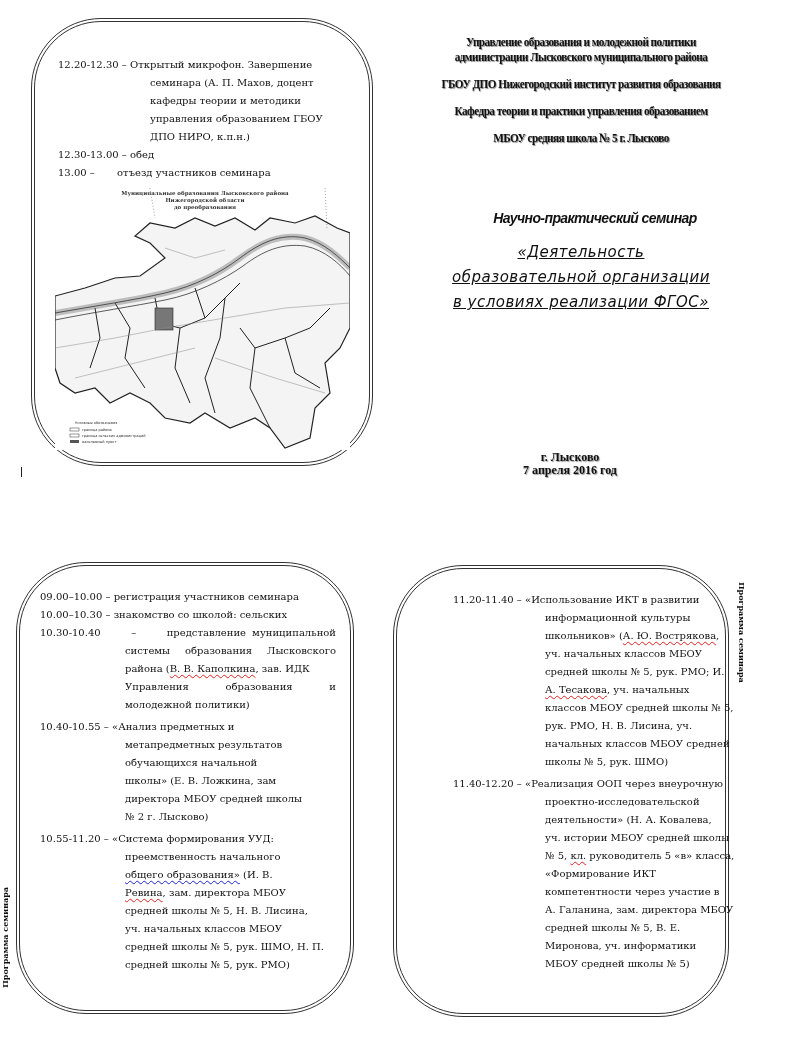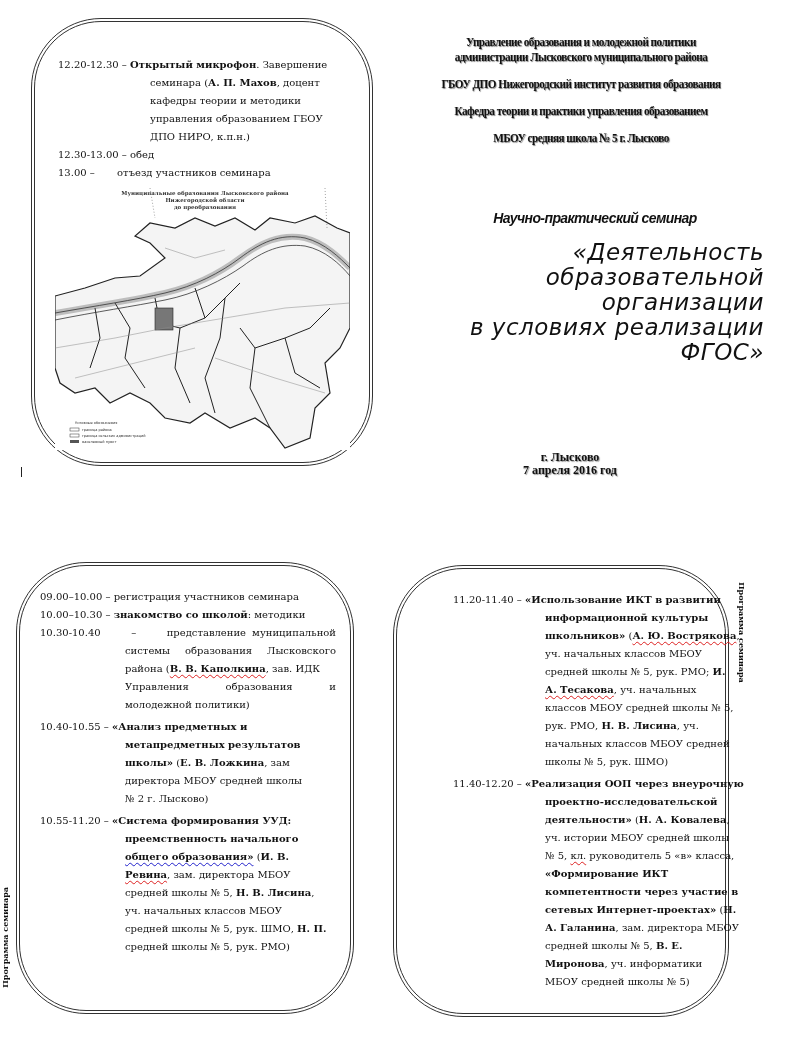--- a/index.html
+++ b/index.html
@@ -5,41 +5,41 @@
   html, body { margin: 0; padding: 0; background: #ffffff; }
   body { width: 786px; height: 1044px; position: relative; overflow: hidden;
          font-family: "DejaVu Serif", "Liberation Serif", serif; color: #111; }
   .frame { position: absolute; border: 4px double #333; background: #fff; box-sizing: border-box; }
   #frame-tl { left: 31px; top: 18px; width: 342px; height: 448px; border-radius: 70px; }
   #frame-bl { left: 16px; top: 562px; width: 338px; height: 452px; border-radius: 70px; }
   #frame-br { left: 393px; top: 565px; width: 336px; height: 452px; border-radius: 70px; }
 
   .sched { position: absolute; font-size: 10px; line-height: 18px; }
   .sched .row { position: relative; }
-  .sched b { font-weight: bold; }
+  .sched b { font-weight: normal; }
   .sq { text-decoration: underline wavy #d22; text-underline-offset: 2px; }
   .bq { text-decoration: underline wavy #22c; text-underline-offset: 2px; }
 
   #tl-sched { left: 58px; top: 56px; width: 300px; }
   #tl-sched .cont { padding-left: 92px; display: block; }
 
   #map { position: absolute; left: 55px; top: 188px; width: 295px; height: 262px; }
 
   #right-header { position: absolute; left: 398px; top: 34px; width: 366px; text-align: center;
                   font-family: "Liberation Serif", serif; font-weight: bold; letter-spacing: -0.6px;
                   text-shadow: 1px 1px 1px #888; }
   #right-header .l { font-size: 13px; line-height: 15px; transform: scaleX(0.86); }
   #right-header .gap { height: 12px; }
 
   #seminar-type { position: absolute; left: 412px; top: 210px; width: 366px; text-align: center;
                   font-family: "Liberation Sans", sans-serif; font-style: italic; font-weight: bold;
                   font-size: 14px; letter-spacing: -0.6px; }
-  #seminar-title { position: absolute; left: 398px; top: 240px; width: 366px; text-align: right;
-                   font-family: "DejaVu Sans", sans-serif; font-style: italic; font-size: 23px;
-                   line-height: 25px; letter-spacing: 0.5px; }
+  #seminar-title { position: absolute; left: 398px; top: 240px; width: 366px; text-align: center;
+                   font-family: "DejaVu Sans", sans-serif; font-style: italic; font-size: 15px;
+                   line-height: 25px; letter-spacing: 0.5px; text-decoration: underline; }
   #place-date { position: absolute; left: 470px; top: 451px; width: 200px; text-align: center;
                 font-family: "Liberation Serif", serif; font-weight: bold; font-size: 12px; line-height: 13px;
                 text-shadow: 1px 1px 1px #999; }
 
   #cursor-mark { position: absolute; left: 21px; top: 467px; width: 1px; height: 10px; background: #222; }
 
   #bl-sched { left: 40px; top: 588px; width: 296px; }
   #bl-sched .cont { padding-left: 85px; display: block; }
   #bl-sched .just { text-align: justify; text-align-last: justify; }
 
@@ -131,33 +131,34 @@
 
 <div id="cursor-mark"></div>
 
 <div class="sched" id="bl-sched">
   <div class="row">
     <span>09.00–10.00 –</span>
     <span>регистрация участников семинара</span>
   </div>
   <div class="row">
     <span>10.00–10.30 –</span>
-    <b>знакомство со школой</b><span>: методики</span>
+    <b>знакомство со школой</b><span>: сельских</span>
   </div>
   <div class="row">
     <span class="just" style="display:block;"><span>10.30-10.40</span> &nbsp;&nbsp;&nbsp;&nbsp;<span>–</span>&nbsp;&nbsp;&nbsp;&nbsp; <span>представление муниципальной</span></span>
     <span class="cont just">системы образования Лысковского</span>
     <span class="cont"><span>района (</span><b class="sq">В. В. Каполкина</b><span>, зав. ИДК</span></span>
     <span class="cont just">Управления образования и</span>
     <span class="cont">молодежной политики)</span>
   </div>
   <div class="row" style="margin-top:4px;">
     <span>10.40-10.55 –</span>
     <b>«Анализ предметных и</b>
     <b class="cont">метапредметных результатов</b>
+    <b class="cont">обучающихся начальной</b>
     <span class="cont"><b>школы»</b><span> (</span><b>Е. В. Ложкина</b><span>, зам</span></span>
     <span class="cont">директора МБОУ средней школы</span>
     <span class="cont">№ 2 г. Лысково)</span>
   </div>
   <div class="row" style="margin-top:4px;">
     <span>10.55-11.20 –</span>
     <b>«Система формирования УУД:</b>
     <b class="cont">преемственность начального</b>
     <span class="cont"><b class="bq">общего образования»</b><span> (</span><b>И. В.</b></span>
     <span class="cont"><b class="sq">Ревина</b><span>, зам. директора МБОУ</span></span>
@@ -184,21 +185,20 @@
   </div>
   <div class="row" style="margin-top:4px;">
     <span>11.40-12.20 –</span>
     <b>«Реализация ООП через внеурочную</b>
     <b class="cont">проектно-исследовательской</b>
     <span class="cont"><b>деятельности»</b><span> (</span><b>Н. А. Ковалева</b><span>,</span></span>
     <span class="cont">уч. истории МБОУ средней школы</span>
     <span class="cont"><span>№ 5, </span><span class="sq">кл.</span><span> руководитель 5 «в» класса,</span></span>
     <b class="cont">«Формирование ИКТ</b>
     <b class="cont">компетентности через участие в</b>
-    <span class="cont"><b>сетевых Интернет-проектах»</b><span> (</span><b>Н.</b></span>
     <span class="cont"><b>А. Галанина</b><span>, зам. директора МБОУ</span></span>
     <span class="cont"><span>средней школы № 5, </span><b>В. Е.</b></span>
     <span class="cont"><b>Миронова</b><span>, уч. информатики</span></span>
     <span class="cont">МБОУ средней школы № 5)</span>
   </div>
 </div>
 
 <div class="vlabel" id="vlabel-right">Программа семинара</div>
 <div class="vlabel" id="vlabel-left">Программа семинара</div>
 

